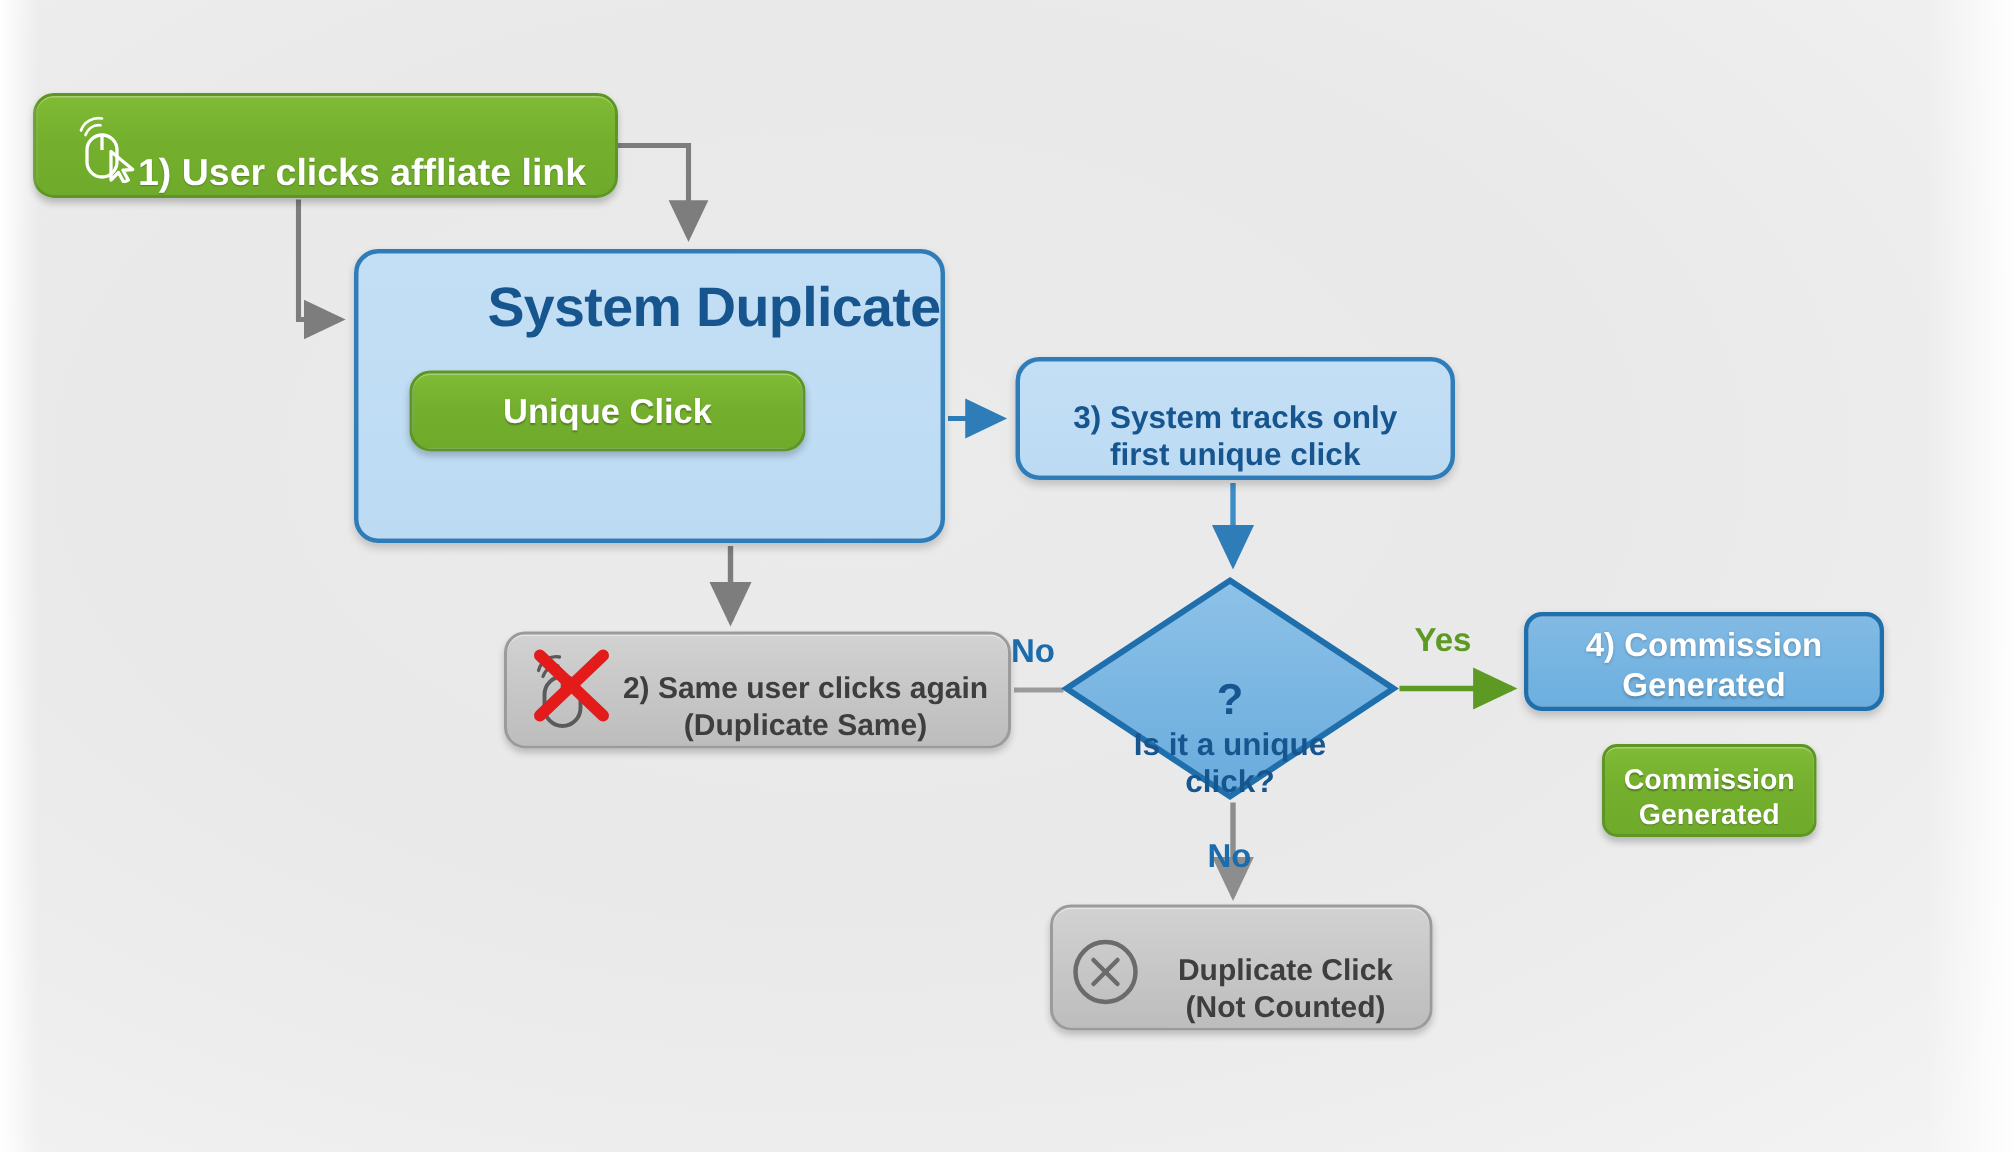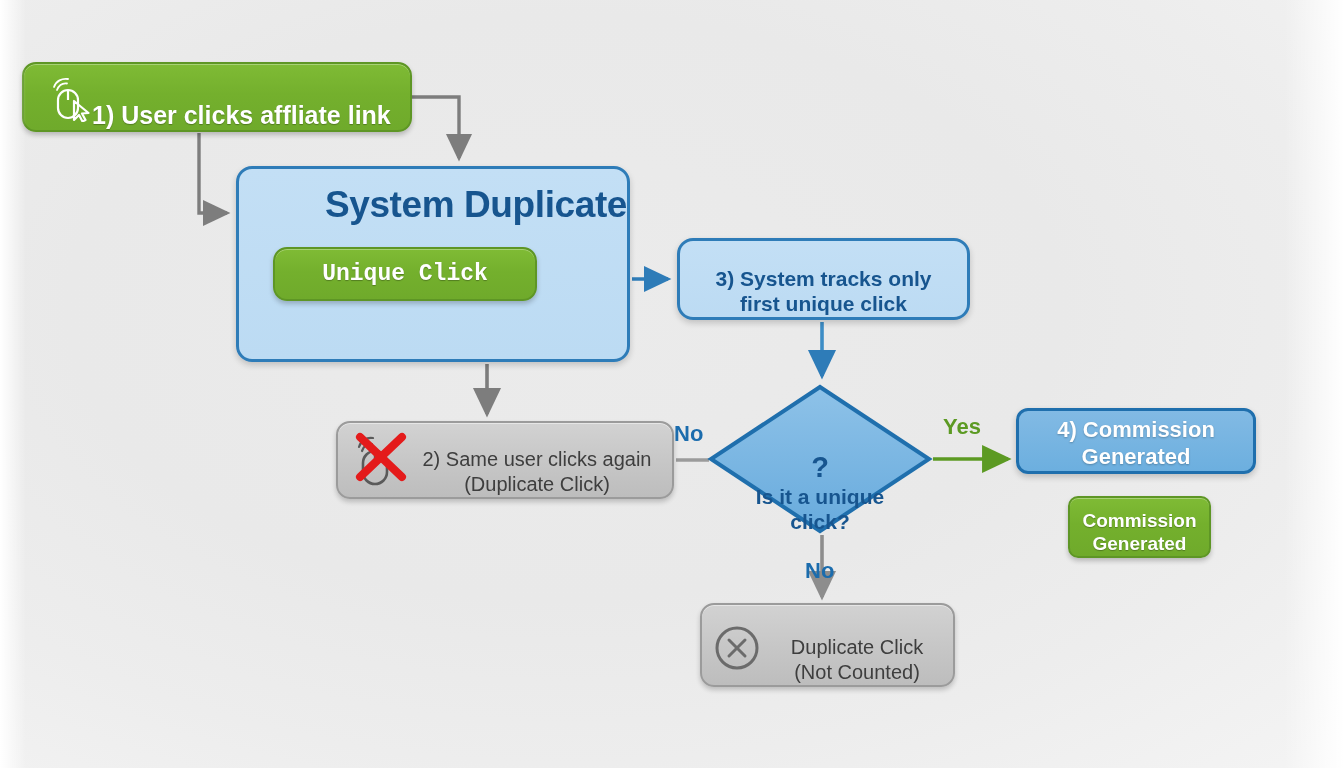--- a/index.html
+++ b/index.html
@@ -84,21 +84,21 @@
     text-shadow: 0 1px 2px rgba(0,0,0,0.25);
     box-shadow: 0 3px 6px rgba(0,0,0,0.2);
   }
 
   
   .gray-box {
     background: linear-gradient(to bottom, #d2d2d2 0%, #c6c6c6 55%, #bdbdbd 100%);
     border: 2px solid #9b9b9b;
     border-radius: 14px;
     color: #3e3e3e;
-    font-weight: normal;
+    font-weight: bold;
     box-shadow: 0 3px 5px rgba(0,0,0,0.2), inset 0 1px 0 rgba(255,255,255,0.45);
   }
 
   
   #node-user-click {
     left: 22px; top: 62px; width: 390px; height: 70px;
     font-size: 25px;
     justify-content: flex-start;
     padding-left: 68px;
   }
@@ -121,21 +121,20 @@
     line-height: 1.1;
   }
   #node-unique-click {
     position: absolute;
     left: 34px; top: 78px;
     width: 260px; height: 50px;
     display: flex;
     align-items: center;
     justify-content: center;
     font-size: 23px;
-    font-family: Liberation Mono, monospace;
   }
 
   #node-tracks-first {
     left: 677px; top: 238px; width: 293px; height: 82px;
     font-size: 21px;
     line-height: 1.22;
     padding: 0 10px;
   }
 
   #node-same-user {
@@ -286,21 +285,21 @@
         <path d="M11 20 C13 13, 19 10, 25 11" fill="none" stroke="#5a5a5a" stroke-width="2.2" stroke-linecap="round"></path>
         <path d="M14 24 C16 18.5, 20 16.5, 24 17" fill="none" stroke="#5a5a5a" stroke-width="2.2" stroke-linecap="round"></path>
         <rect x="15" y="24" width="24" height="33" rx="12" ry="12" fill="none" stroke="#5a5a5a" stroke-width="2.6"></rect>
         <line x1="27" y1="24" x2="27" y2="36" stroke="#5a5a5a" stroke-width="2.4"></line>
         <line x1="12" y1="10" x2="54" y2="50" stroke="#e41b1b" stroke-width="8" stroke-linecap="round"></line>
         <line x1="54" y1="10" x2="12" y2="50" stroke="#e41b1b" stroke-width="8" stroke-linecap="round"></line>
       </svg>
     </span>
     <div class="label-wrap">
       <div>2) Same user clicks again</div>
-      <div>(Duplicate Click)</div>
+      <div>(Duplicate Same)</div>
     </div>
   </div>
 
   <div class="node" id="node-decision">
     <svg width="226" height="152" viewBox="0 0 226 152" style="position:absolute;left:0;top:0;" xmlns="http://www.w3.org/2000/svg">
       <defs>
         <linearGradient id="dg" x1="0" y1="0" x2="0" y2="1">
           <stop offset="0%" stop-color="#8ec2e8"></stop>
           <stop offset="100%" stop-color="#68abdd"></stop>
         </linearGradient>

